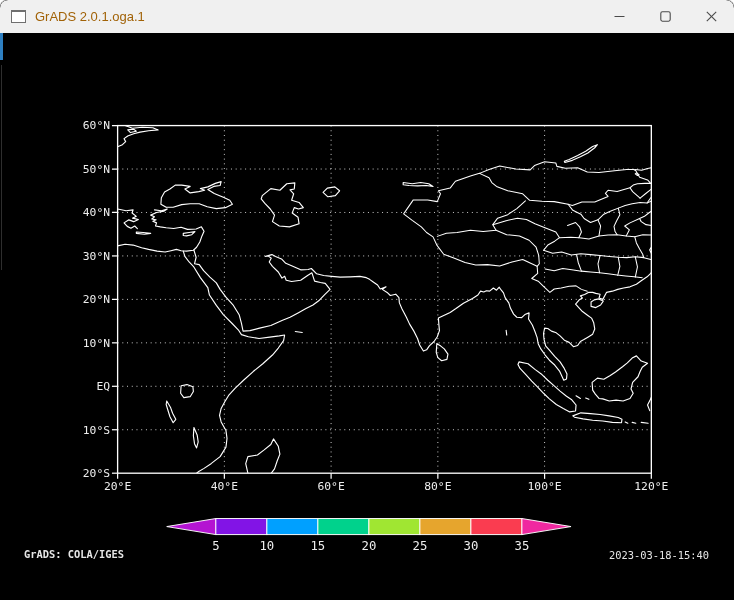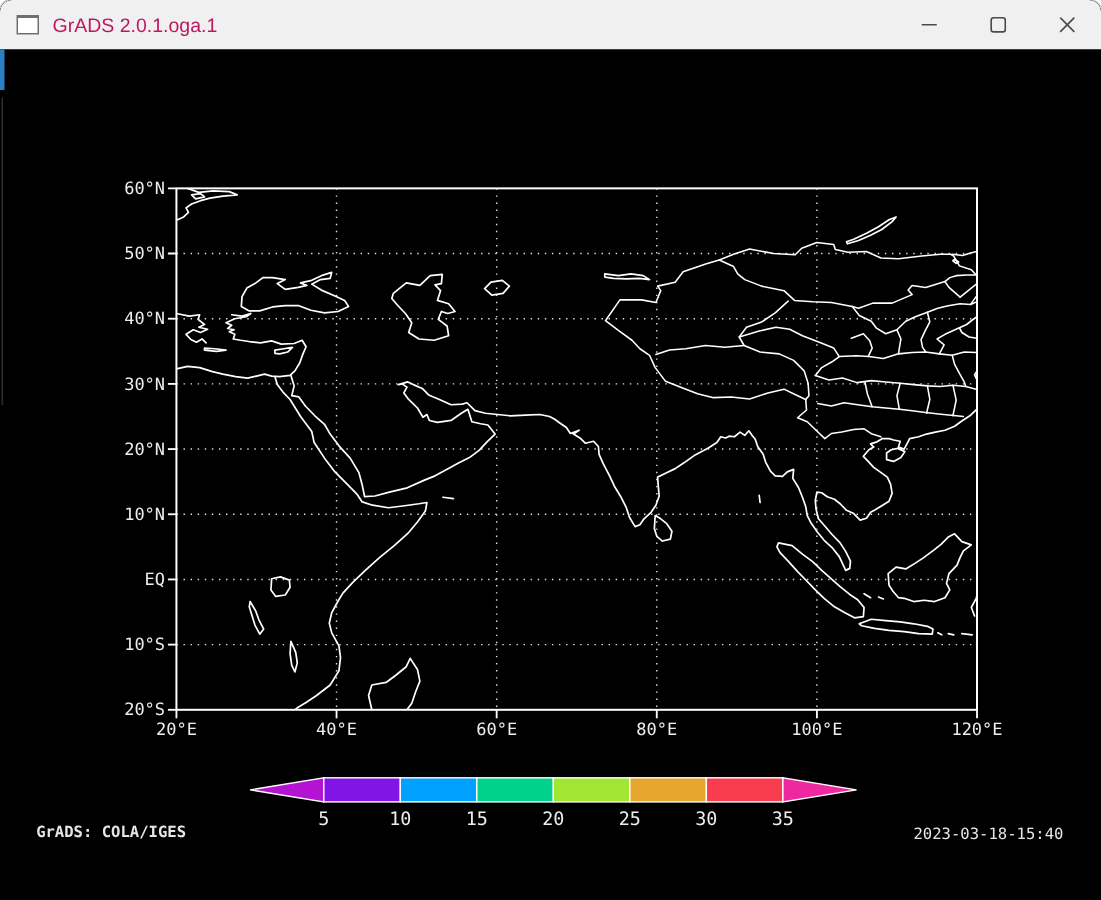--- a/index.html
+++ b/index.html
@@ -14,21 +14,21 @@
     position:absolute;top:0;left:0;width:734px;height:33px;
     background:#f0f0f0;display:flex;align-items:center;
     border-radius:8px 8px 0 0;
   }
   .app-icon{
     width:15px;height:13px;margin-left:11px;
     background:#ffffff;border:1px solid #6f6f6f;border-top-width:2px;
     box-sizing:border-box;flex:0 0 auto;
   }
   .title{
-    margin-left:9px;font-size:13px;color:#be185d;white-space:nowrap;
+    margin-left:9px;font-size:13px;color:#a16207;white-space:nowrap;
   }
   .controls{margin-left:auto;display:flex;height:33px;}
   .ctrl{
     width:46px;height:33px;border:0;background:transparent;padding:0;
     display:flex;align-items:center;justify-content:center;cursor:default;
   }
   .ctrl svg{display:block;}
   .canvas{
     position:absolute;top:33px;left:0;width:734px;height:563px;background:#000000;
   }

